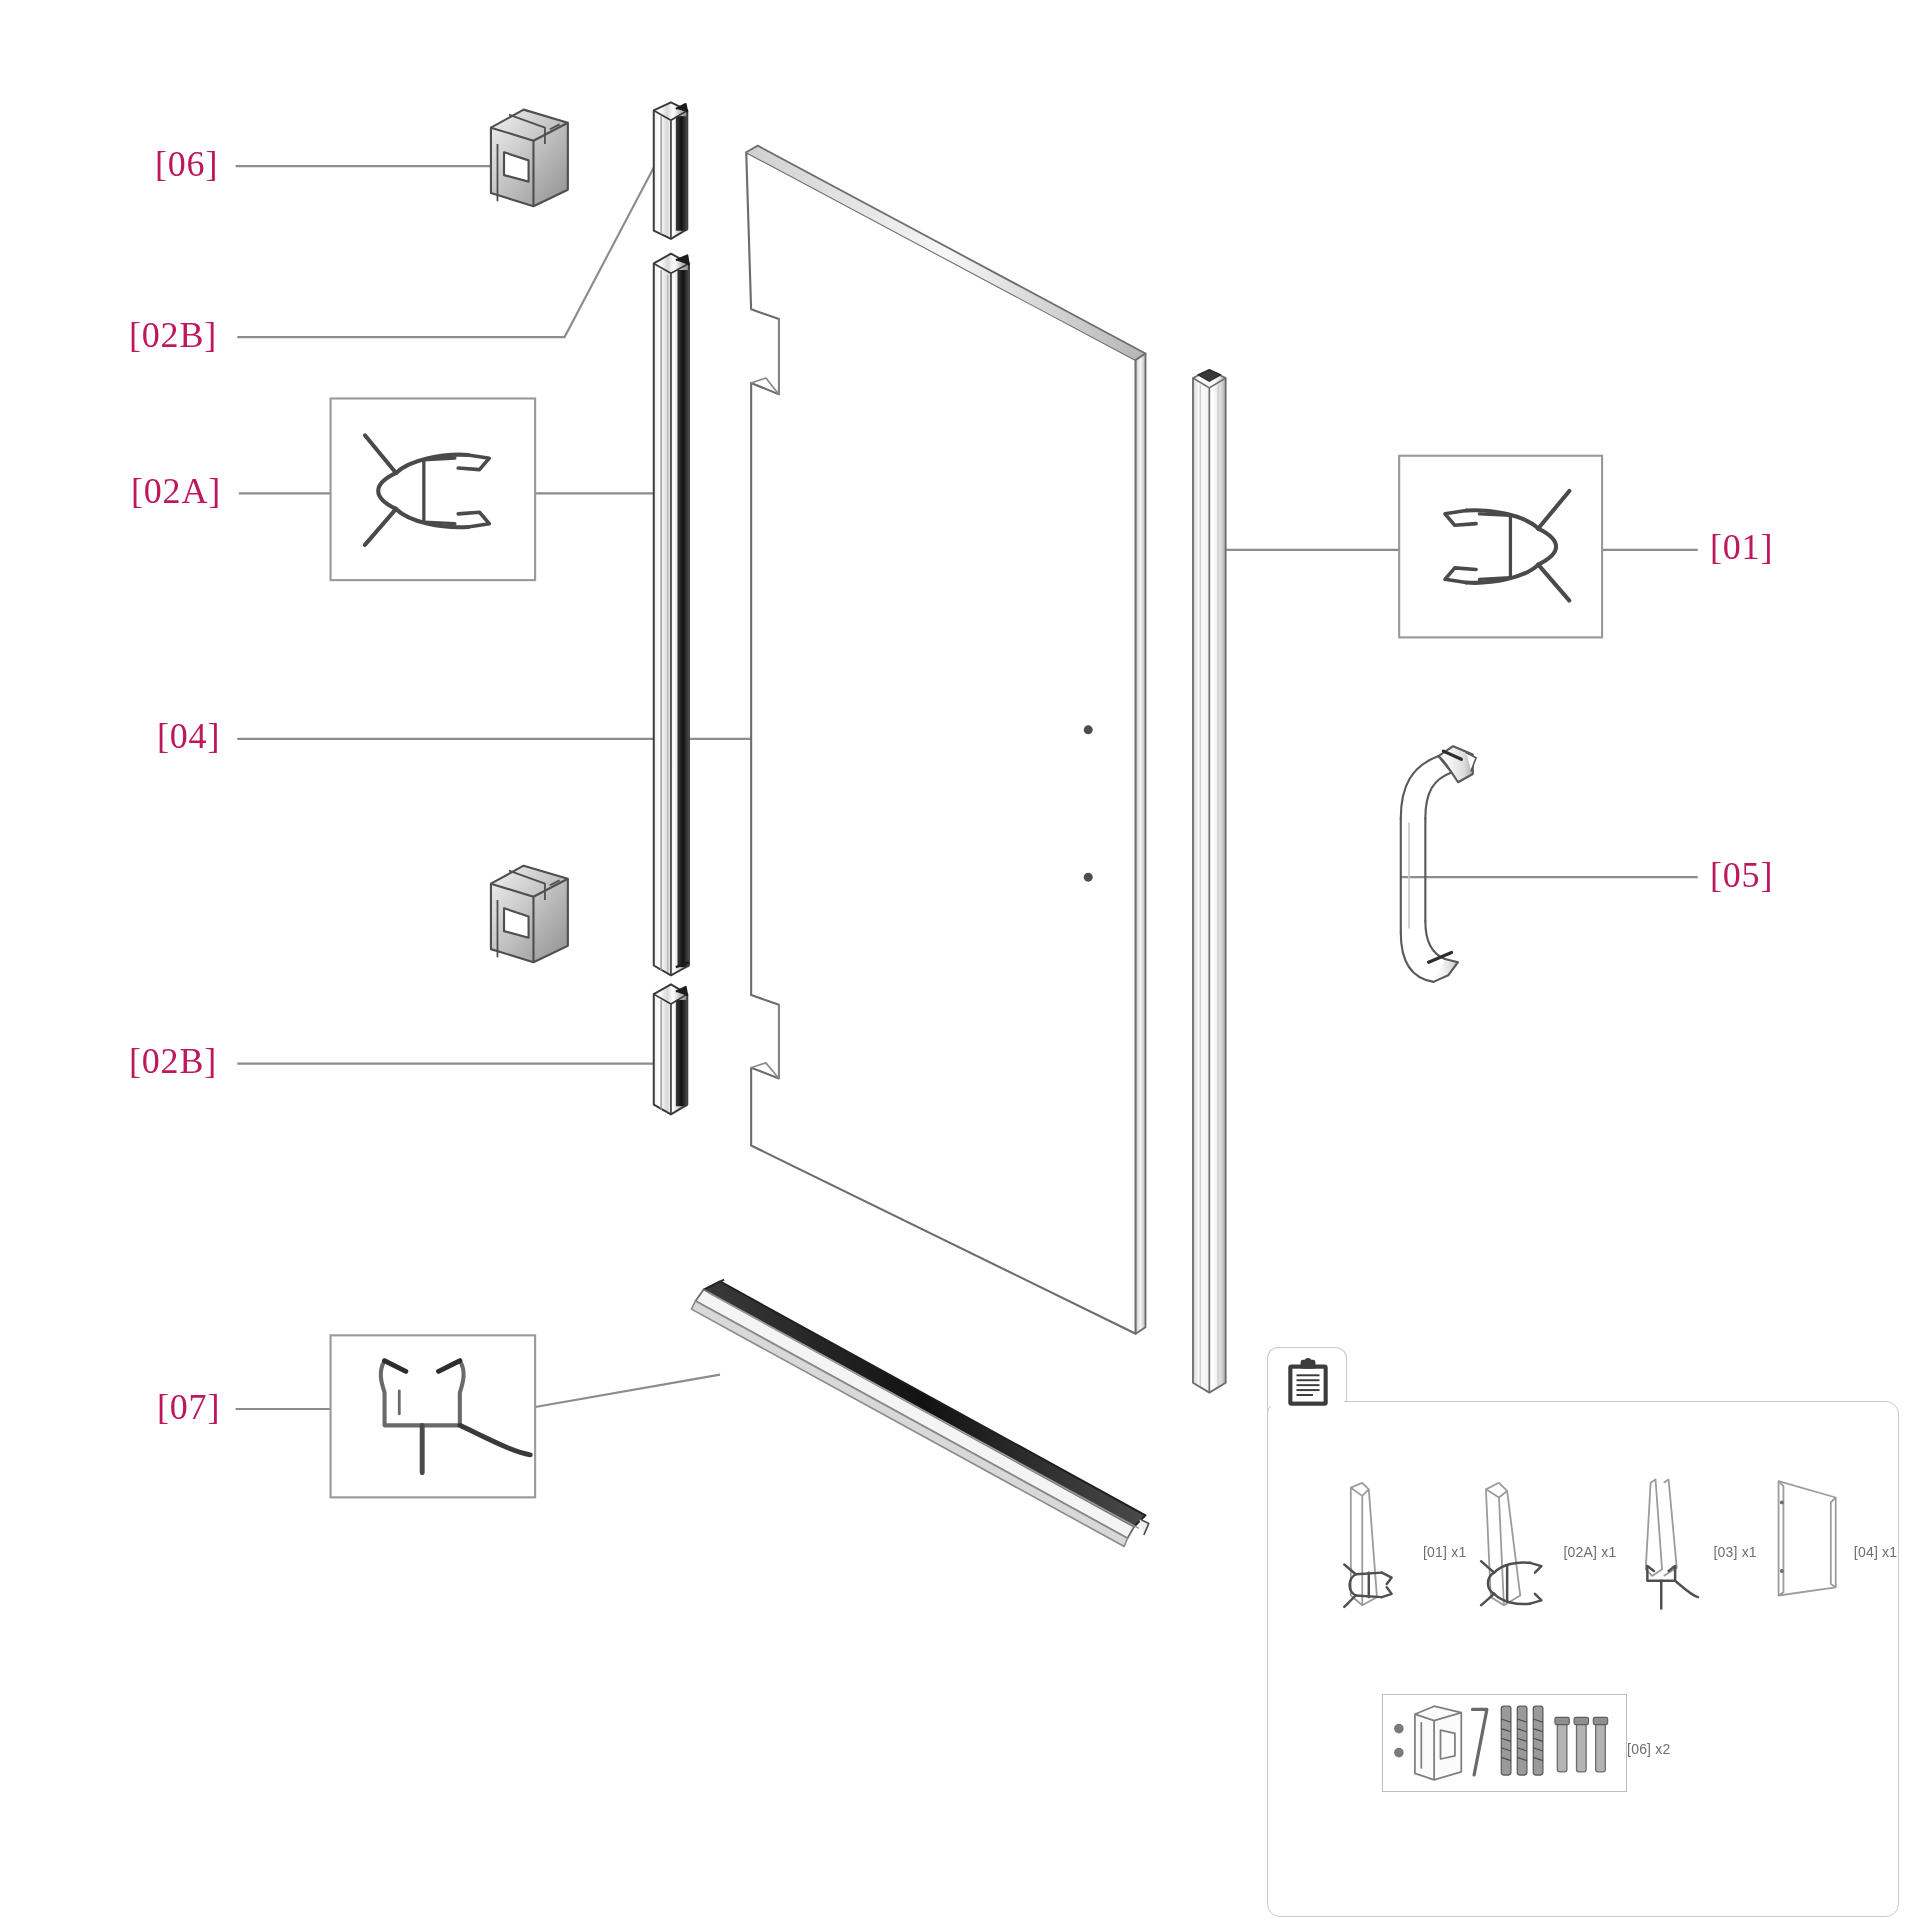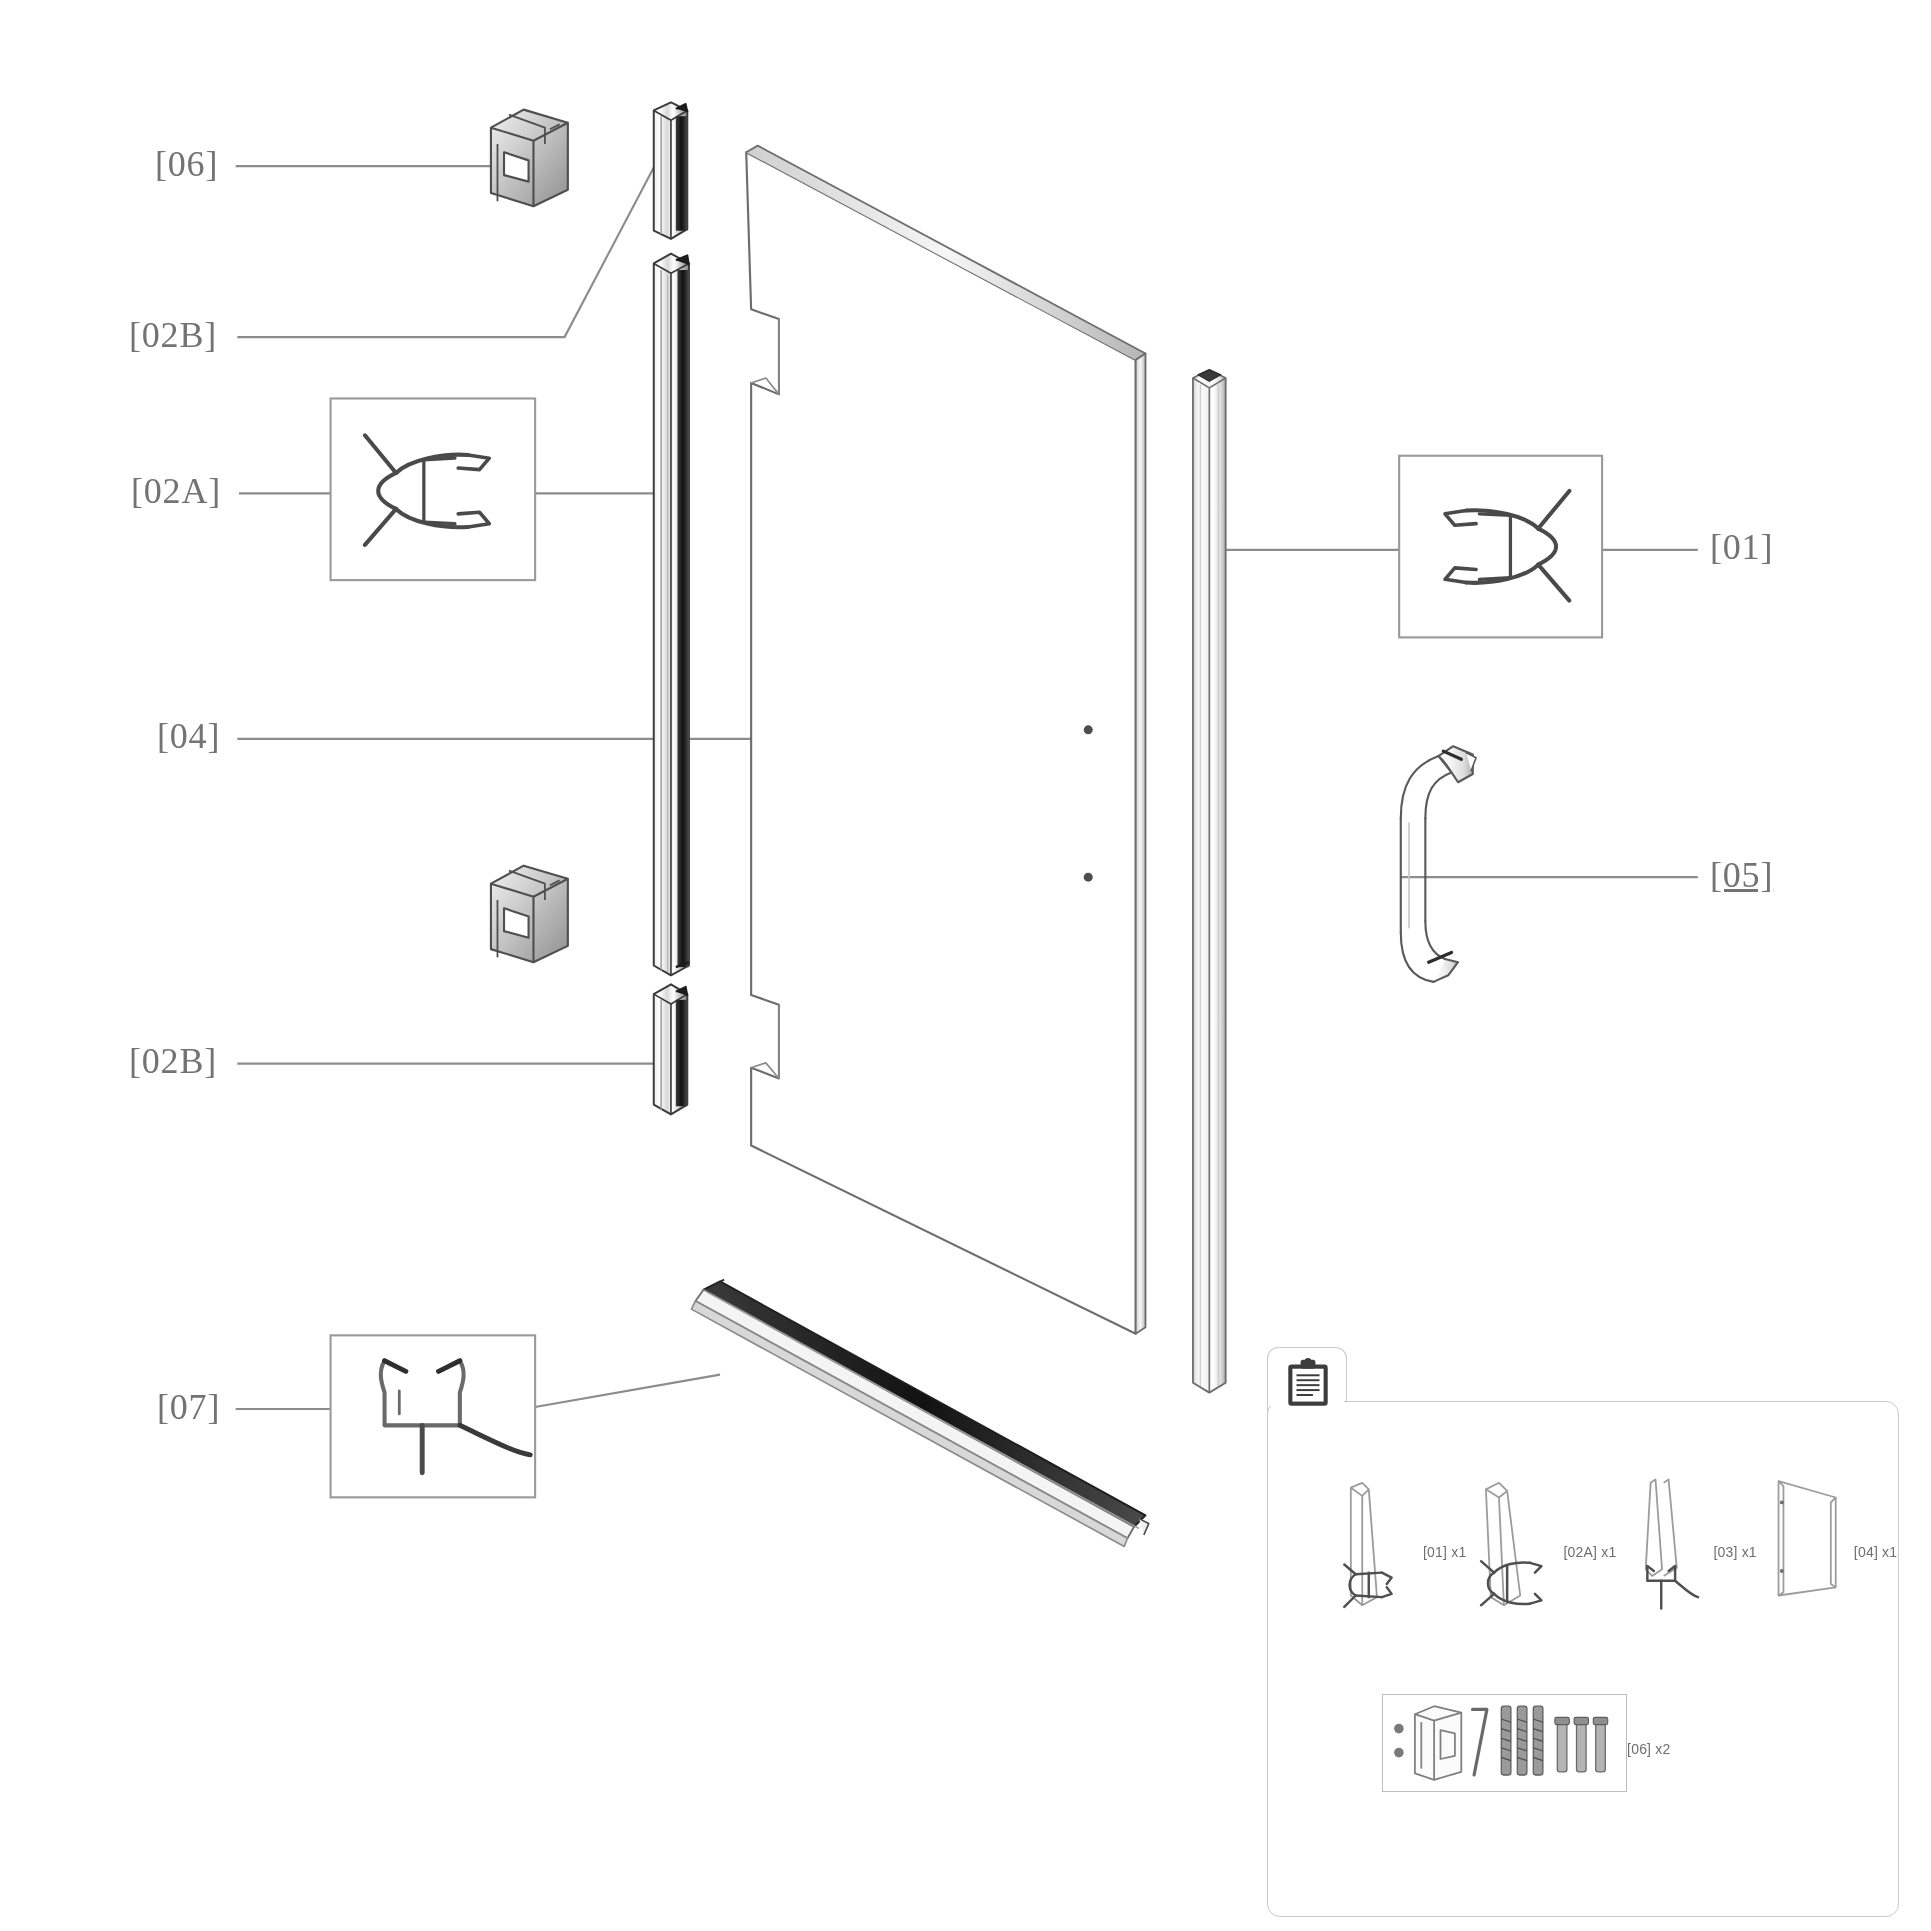--- a/index.html
+++ b/index.html
@@ -21,21 +21,21 @@
     inset: 0;
     width: 1931px;
     height: 1931px;
   }
   
   .callout {
     position: absolute;
     font-family: "Liberation Serif", "DejaVu Serif", serif;
     font-size: 36px;
     letter-spacing: 0.8px;
-    color: #737373;
+    color: #be185d;
     white-space: nowrap;
     line-height: 1;
   }
   .callout.right { text-align: center; }
   
   #parts-panel {
     position: absolute;
     left: 1267px;
     top: 1401px;
     width: 632px;
@@ -342,21 +342,21 @@
   <div class="callout" style="left:131px; top:473px;">[02A]</div>
 
   <div class="callout" style="left:157px; top:718px;">[04]</div>
 
   <div class="callout" style="left:129px; top:1043px;">[02B]</div>
 
   <div class="callout" style="left:157px; top:1389px;">[07]</div>
 
   <div class="callout right" style="left:1710px; top:529px;">[01]</div>
 
-  <div class="callout right" style="left:1710px; top:857px;text-decoration:underline;">[05]</div>
+  <div class="callout right" style="left:1710px; top:857px;">[05]</div>
 
   <div id="parts-tab"></div>
   <div id="parts-panel"></div>
   <div id="tab-mask"></div>
 
   <svg id="clipboard-icon" viewBox="0 0 56 62">
     <rect x="4" y="8" width="48" height="50" rx="4" fill="#3c3c3c"></rect>
     <rect x="9" y="13" width="38" height="40" fill="#ffffff"></rect>
     <rect x="19" y="2" width="18" height="11" rx="3" fill="#3c3c3c"></rect>
     <circle cx="28" cy="4" r="4" fill="#3c3c3c"></circle>

